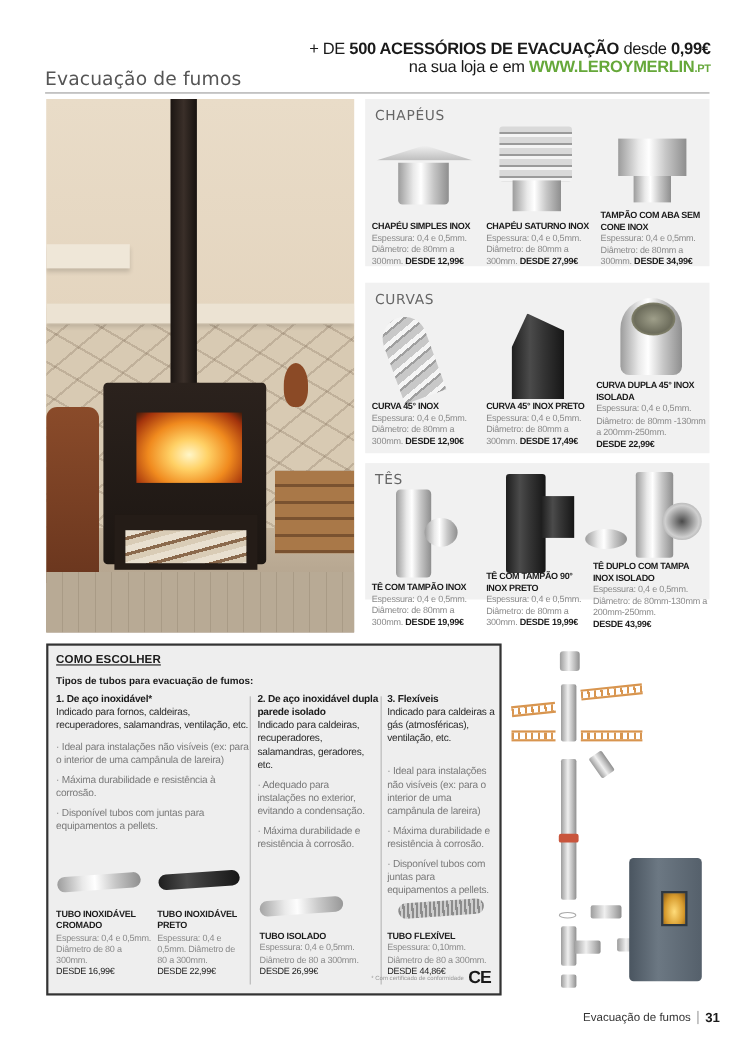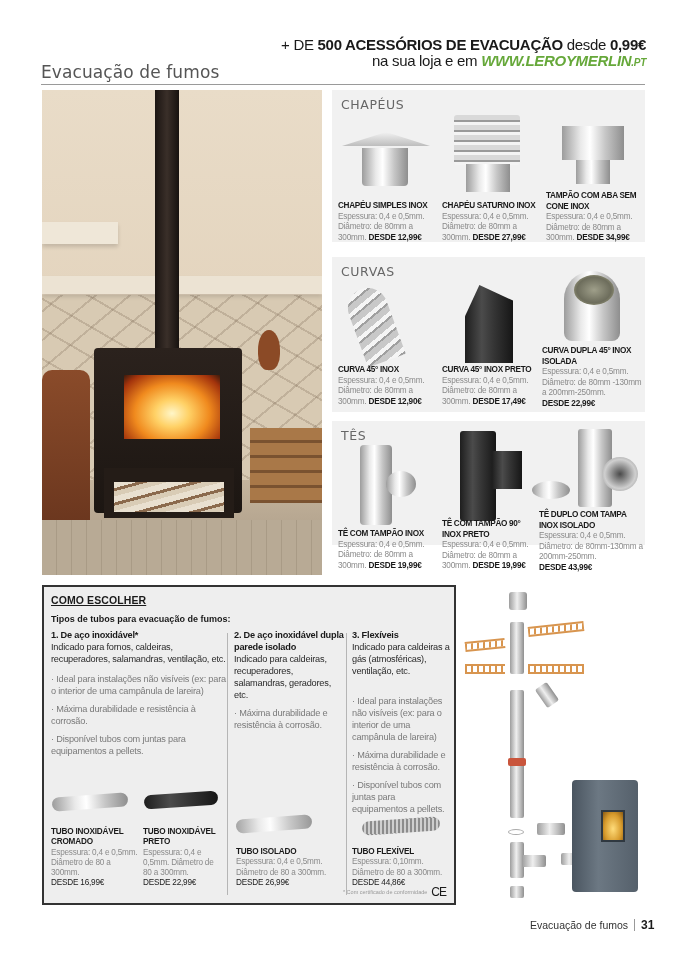--- a/index.html
+++ b/index.html
@@ -1,21 +1,21 @@
 <!DOCTYPE html>
 <html><head>
 <meta charset="utf-8">
 <style>
   * { box-sizing: border-box; margin: 0; padding: 0; }
   html, body { width: 686px; height: 960px; background: #ffffff; overflow: hidden; }
   body { font-family: "Liberation Sans", sans-serif; color: #222; position: relative; }
 
   .promo { position: absolute; top: 37px; right: 40px; text-align: right; font-size: 15px; line-height: 16px; color: #1a1a1a; letter-spacing: -0.3px; }
   .promo b { font-weight: bold; }
-  .promo .green { color: #66a83a; font-weight: bold; font-style: italic; }
+  .promo .green { color: #66a83a; font-weight: bold; }
   .promo .green small { font-size: 10px; }
 
   .page-title { position: absolute; top: 62px; left: 41px; font-family: "DejaVu Sans", sans-serif; font-size: 17px; color: #555; letter-spacing: 0.1px; }
   .title-rule { position: absolute; top: 84px; left: 41px; width: 604px; height: 1px; background: #9a9a9a; }
 
   
   .hero { position: absolute; top: 90px; left: 42px; width: 280px; height: 485px; overflow: hidden;
     background: linear-gradient(180deg, #e9dcc8 0%, #e4d5bf 40%, #d7c7af 55%, #cdbda4 75%, #b8a892 88%, #a99b88 100%); }
   .hero .wall-stone { position: absolute; left: 0; top: 205px; width: 100%; height: 185px;
     background:
@@ -57,21 +57,21 @@
   .col { position: absolute; top: 42px; font-size: 9.2px; line-height: 12px; color: #2a2a2a; letter-spacing: -0.2px; }
   .col .head { font-weight: bold; color: #1a1a1a; }
   .col .bullet { color: #7a7a7a; margin-top: 8px; }
   .col-div { position: absolute; top: 46px; width: 1px; height: 262px; background: #b5b5b5; }
   .tube-item { position: absolute; font-size: 8.2px; line-height: 10.3px; color: #8a8a8a; letter-spacing: -0.2px; }
   .tube-item .pname { color: #1a1a1a; font-weight: bold; }
   .tube-item .price { color: #1a1a1a; font-weight: normal; }
   .tube { position: absolute; height: 14px; border-radius: 7px; transform: rotate(-4deg); }
   .tube.flex { background: repeating-linear-gradient(90deg, #8c8c8c 0 2px, #cfcfcf 2px 4px); }
   .cert { position: absolute; right: 8px; bottom: 4px; font-size: 5.5px; color: #999; display: flex; align-items: center; gap: 4px; }
-  .cert .ce { font-size: 12px; color: #1a1a1a; font-weight: normal; letter-spacing: -1px; }
+  .cert .ce { font-size: 16px; color: #1a1a1a; font-weight: bold; letter-spacing: -1px; }
   .dpipe { position: absolute; background: linear-gradient(90deg, #9d9d9d, #efefef 45%, #bdbdbd 75%, #8f8f8f); border-radius: 2px; }
   .dring { position: absolute; height: 4px; background: #c9553c; border-radius: 2px; }
   .wave { position: absolute; height: 10px; border-top: 2px solid #d48a3c; border-bottom: 2px solid #d48a3c;
     background: repeating-linear-gradient(90deg, #d48a3c 0 2px, transparent 2px 6px); opacity: 0.9; }
   .pellet-stove { position: absolute; left: 572px; top: 780px; width: 66px; height: 112px; background: linear-gradient(90deg, #4a5560, #6c7883 40%, #55606b); border-radius: 4px; }
   .pellet-win { position: absolute; left: 601px; top: 810px; width: 24px; height: 32px; background: radial-gradient(ellipse at 50% 60%, #ffdc7a, #d79b2d 60%, #8a5a14); border: 2px solid #2f3840; }
 
   .footer { position: absolute; top: 918px; left: 530px; font-size: 10.5px; color: #333; display: flex; align-items: center; gap: 6px; }
   .footer .sep { width: 1px; height: 12px; background: #999; }
   .footer .pg { font-weight: bold; font-size: 12px; color: #1a1a1a; }
@@ -182,20 +182,21 @@
     <div>Indicado para  fornos, caldeiras, recuperadores, salamandras, ventilação, etc.</div>
     <div class="bullet">· Ideal para instalações não visíveis (ex: para o interior de  uma campânula de lareira)</div>
     <div class="bullet" style="margin-top:6px;">· Máxima durabilidade e resistência à corrosão.</div>
     <div class="bullet" style="margin-top:6px;">· Disponível tubos com juntas para equipamentos a pellets.</div>
   </div>
   <div class="col-div" style="left:183px;"></div>
 
   <div class="col" style="left:190px;width:110px;">
     <div class="head">2. De aço inoxidável dupla parede isolado</div>
     <div>Indicado para caldeiras, recuperadores, salamandras, geradores, etc.</div>
+    <div class="bullet" style="margin-top:6px;">· Adequado para instalações no exterior, evitando a condensação.</div>
     <div class="bullet" style="margin-top:6px;">· Máxima durabilidade e resistência à corrosão.</div>
   </div>
   <div class="col-div" style="left:302px;"></div>
 
   <div class="col" style="left:308px;width:100px;">
     <div class="head">3. Flexíveis</div>
     <div>Indicado para caldeiras a gás (atmosféricas), ventilação, etc.</div>
     <div class="bullet" style="margin-top:18px;">· Ideal para instalações não visíveis (ex: para o interior de  uma campânula de lareira)</div>
     <div class="bullet" style="margin-top:6px;">· Máxima durabilidade e resistência à corrosão.</div>
     <div class="bullet" style="margin-top:6px;">· Disponível tubos com juntas para equipamentos a pellets.</div>

